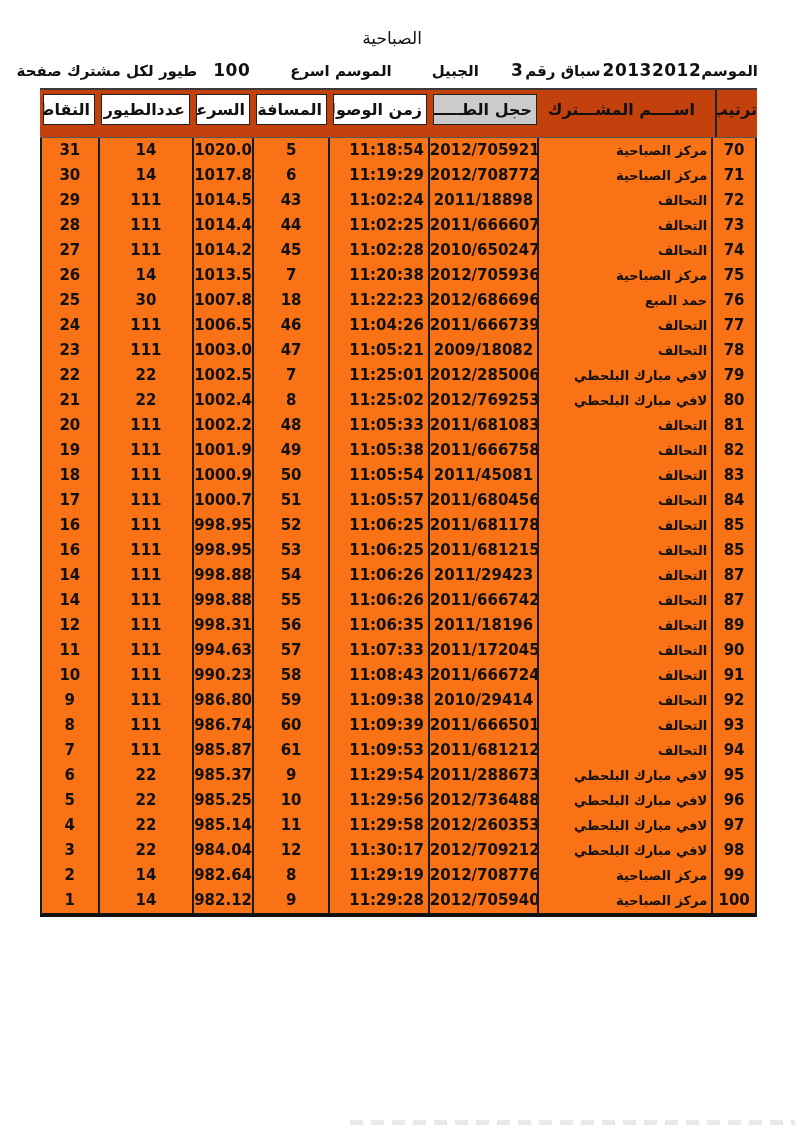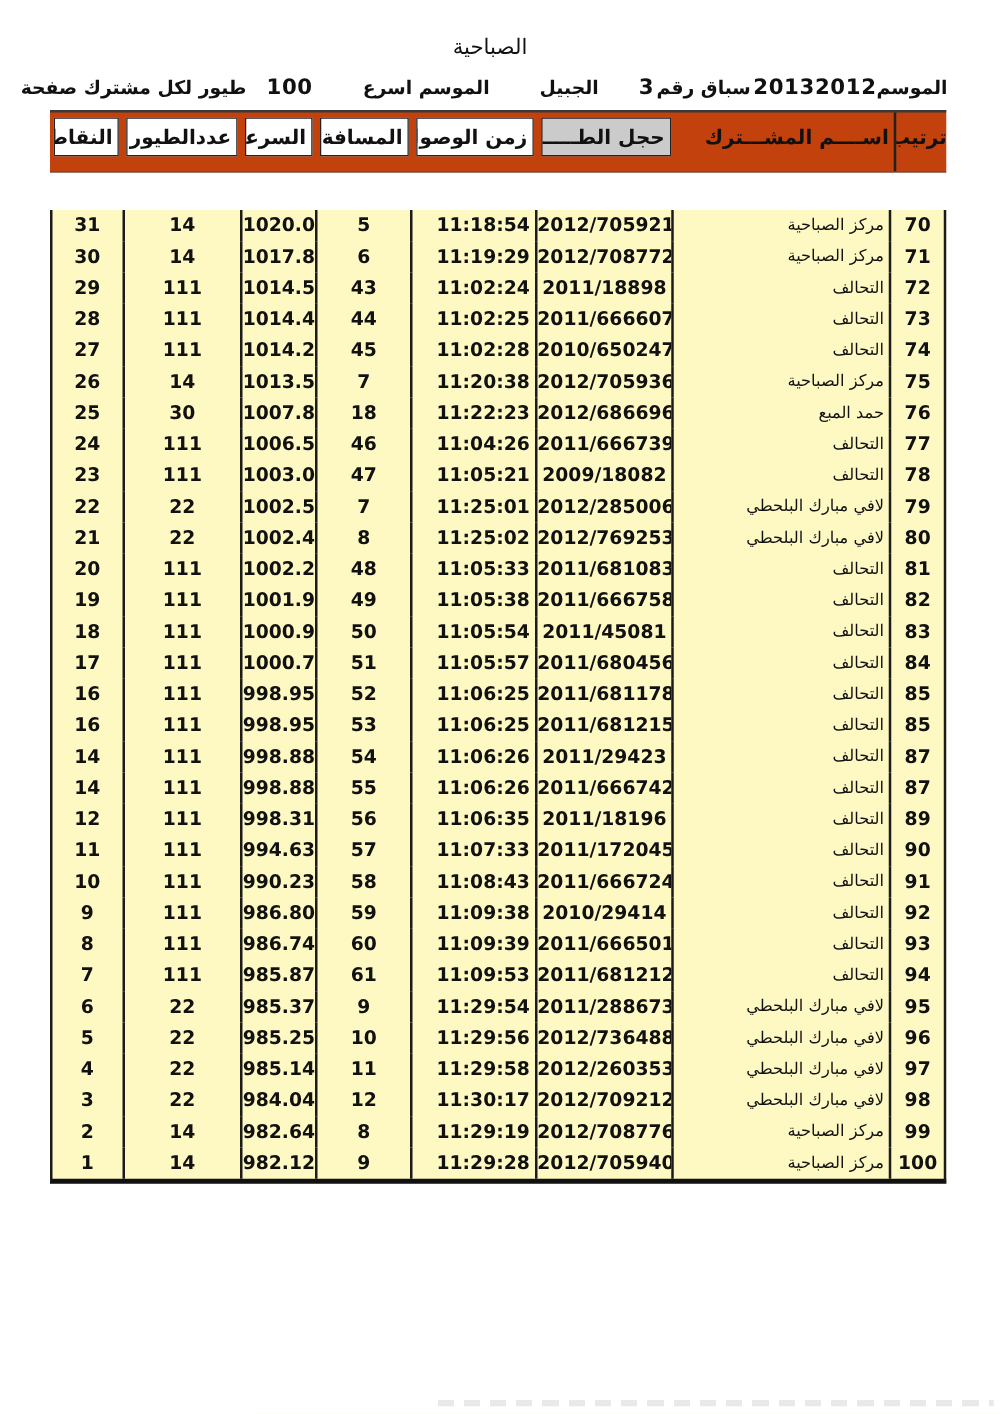--- a/index.html
+++ b/index.html
@@ -60,30 +60,29 @@
     overflow:hidden;
   }
   .hbox.shaded{background:#cbcbcb;}
   .th.plain{
     font-size:16px;font-weight:bold;
     direction:rtl;
     line-height:40px;
     white-space:nowrap;overflow:hidden;
     box-sizing:border-box;
   }
-  .th.c-name.plain{text-align:right;padding-right:4px;}
+  .th.c-name.plain{text-align:right;padding-right:20px;}
   .th.c-rank.plain{text-align:center;border-left:2px solid #222;}
 
   .tbody{
     border-left:2px solid #1b1b1b;
     border-right:2px solid #1b1b1b;
     border-bottom:4px solid #111;
     box-sizing:border-box;
-    background:#fef9c3;
-    margin-top:30px;
+    background:#f97316;
   }
   .tr{display:flex;height:25px;line-height:25px;}
   .td{
     box-sizing:border-box;
     font-size:15px;font-weight:bold;
     white-space:nowrap;overflow:hidden;
   }
   
   .c-points  {width:58px;}
   .c-birds   {width:95px;}
@@ -95,21 +94,21 @@
   .c-rank    {width:42px;}
   
   .td.c-points,.td.c-birds,.td.c-speed,.td.c-distance,
   .td.c-time,.td.c-ring,.td.c-name{border-right:2px solid #1b1b1b;}
   .td.c-points,.td.c-birds,.td.c-distance,.td.c-rank{text-align:center;}
   .td.c-speed{text-align:right;padding-right:3px;}
   .td.c-time{text-align:right;padding-right:4px;}
   .td.c-ring{text-align:right;padding-right:4px;}
   .td.c-name{
     text-align:right;direction:rtl;padding-right:4px;
-    font-size:13px;font-weight:normal;
+    font-size:13px;font-weight:bold;
   }
   
   .artifact{
     position:absolute;left:350px;top:1120px;width:445px;height:5px;
     background:repeating-linear-gradient(90deg,#e9e9e9 0 13px,transparent 13px 21px);
   }
 </style>
 </head>
 <body>
 

